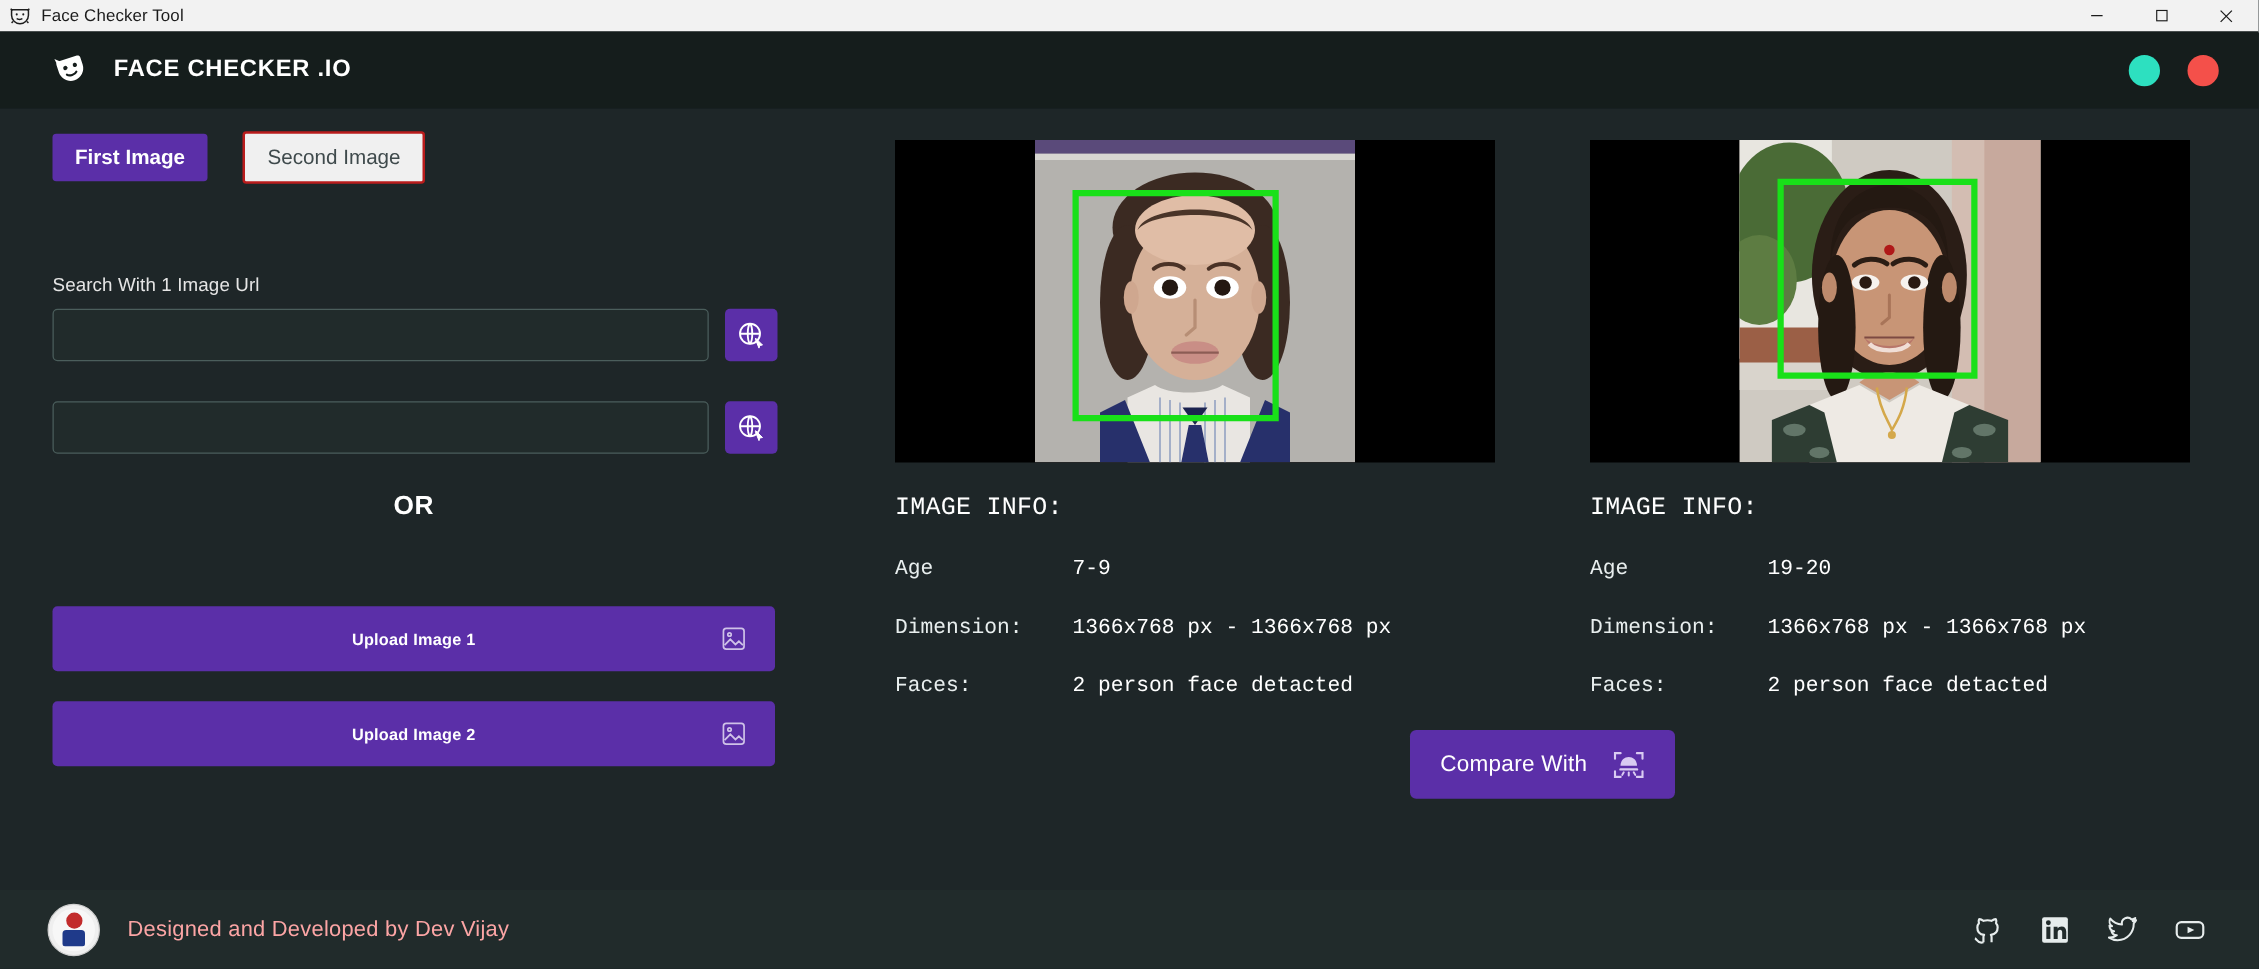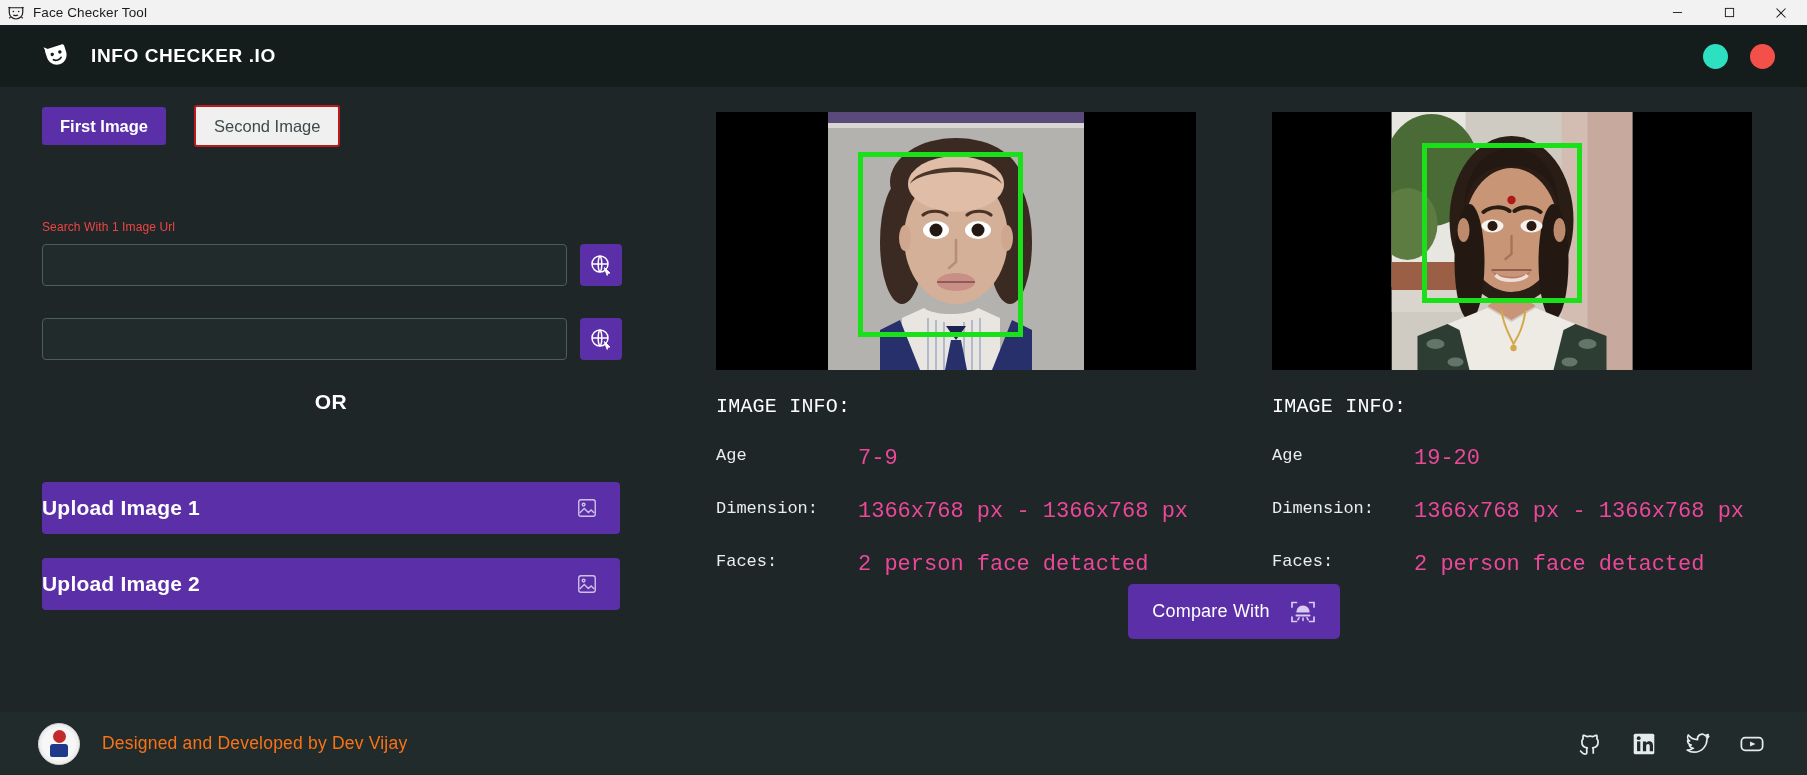--- a/index.html
+++ b/index.html
@@ -57,21 +57,21 @@
     padding:0 18px;height:38px;display:flex;align-items:center;justify-content:center;
     white-space:nowrap;
   }
   .tab.active{background:#5b2fa8;color:#ffffff;border:none;}
   .tab.inactive{
     background:#f0f0f0;color:#3f4a4c;border:2px solid #b91c1c;margin-left:28px;
     font-weight:normal;
   }
 
   .field-label{
-    color:#ef4444;font-size:12px;margin-top:0px;margin-bottom:10px;
+    color:#e5e5e5;font-size:15px;margin-top:0px;margin-bottom:10px;
     letter-spacing:.1px;
   }
   .grp1{margin-top:73px;}
   .grp2{margin-top:32px;}
   .inputrow{display:flex;align-items:center;}
   .url-input{
     width:570px;height:42px;box-sizing:border-box;
     background:#212b2b;border:1px solid #4b5e5c;border-radius:4px;
     color:#d9e3e2;font-size:15px;padding:0 10px;outline:none;
     font-family:"Liberation Sans",sans-serif;
@@ -86,21 +86,21 @@
   .or-text{
     width:578px;text-align:center;color:#ffffff;font-size:21px;font-weight:bold;
     margin-top:30px;letter-spacing:.4px;
   }
   .upload-btn{
     margin-top:24px;width:578px;height:52px;border-radius:4px;background:#5b2fa8;
     display:flex;align-items:center;position:relative;cursor:pointer;
     box-sizing:border-box;
   }
   .upload-btn .lbl{
-    width:100%;text-align:left;color:#ffffff;font-size:21px;font-weight:bold;
+    width:100%;text-align:center;color:#ffffff;font-size:13px;font-weight:bold;
     letter-spacing:.2px;
   }
   .upload-btn .ico{
     position:absolute;right:22px;top:50%;transform:translateY(-50%);
     width:22px;height:22px;color:#cfc2e8;
   }
   .upload-btn .ico svg{display:block;width:22px;height:22px;}
   .up1{margin-top:68px;}
 
   
@@ -118,21 +118,21 @@
   }
   .thumb .photo.w1{width:256px;}
   .thumb .photo.w2{width:241px;}
   .facebox{position:absolute;border:5px solid #19e019;box-sizing:border-box;}
 
   .info-title{
     color:#ffffff;font-size:20px;margin-top:25px;letter-spacing:.2px;
   }
   .inforow{display:flex;margin-top:28px;}
   .infokey{color:#e8eeee;font-size:17px;width:142px;flex:0 0 142px;}
-  .infoval{color:#ec4899;font-size:22px;}
+  .infoval{color:#ffffff;font-size:17px;}
 
   .compare-wrap{
     position:absolute;left:716px;top:497px;width:1036px;
     display:flex;justify-content:center;
   }
   .compare-btn{
     background:#5b2fa8;border-radius:5px;height:55px;padding:0 24px;
     display:flex;align-items:center;cursor:pointer;
   }
   .compare-btn .lbl{
@@ -160,21 +160,21 @@
     width:20px;height:28px;
   }
   .f-logo .emb .head{
     width:13px;height:13px;border-radius:50%;background:#c22b2b;margin:0 auto;
   }
   .f-logo .emb .body{
     width:18px;height:13px;background:#1f3a8a;margin:1px auto 0;
     border-radius:3px 3px 2px 2px;
   }
   .f-text{
-    margin-left:22px;color:#f97316;font-size:17.5px;letter-spacing:.2px;
+    margin-left:22px;color:#fca5a5;font-size:17.5px;letter-spacing:.2px;
   }
   .socials{margin-left:auto;display:flex;align-items:center;gap:28px;margin-right:42px;}
   .soc{width:26px;height:26px;color:#e6ecec;cursor:pointer;}
   .soc svg{display:block;width:26px;height:26px;}
 </style>
 </head>
 <body>
 
 <div class="app">
 
@@ -215,21 +215,21 @@
         <svg viewBox="0 0 34 34" width="34" height="34" fill="none">
           <g transform="rotate(-18 17 17)">
             <path d="M7 9.5c0-1.2 1-2.1 2.2-2.1h15.6c1.2 0 2.2.9 2.2 2.1v6.2c0 5.5-4.5 10-10 10s-10-4.5-10-10V9.5z" fill="#ffffff"></path>
             <circle cx="13" cy="14" r="1.7" fill="#151d1c"></circle>
             <circle cx="21" cy="14" r="1.7" fill="#151d1c"></circle>
             <path d="M12.5 19.5c1.6 2 6.4 2 8 0" stroke="#151d1c" stroke-width="1.7" stroke-linecap="round"></path>
           </g>
           <path d="M3.5 8.2l5.6 2.4-1.8 5.2z" fill="#ffffff"></path>
         </svg>
       </span>
-      <span class="brand-text">INFO CHECKER .IO</span>
+      <span class="brand-text">FACE CHECKER .IO</span>
     </div>
     <div class="winbtns">
       <span class="dot" style="background:#2de0c0"></span>
       <span class="dot" style="background:#f4504a"></span>
     </div>
   </div>
 
   <div class="main">
 
     <div class="leftcol">

